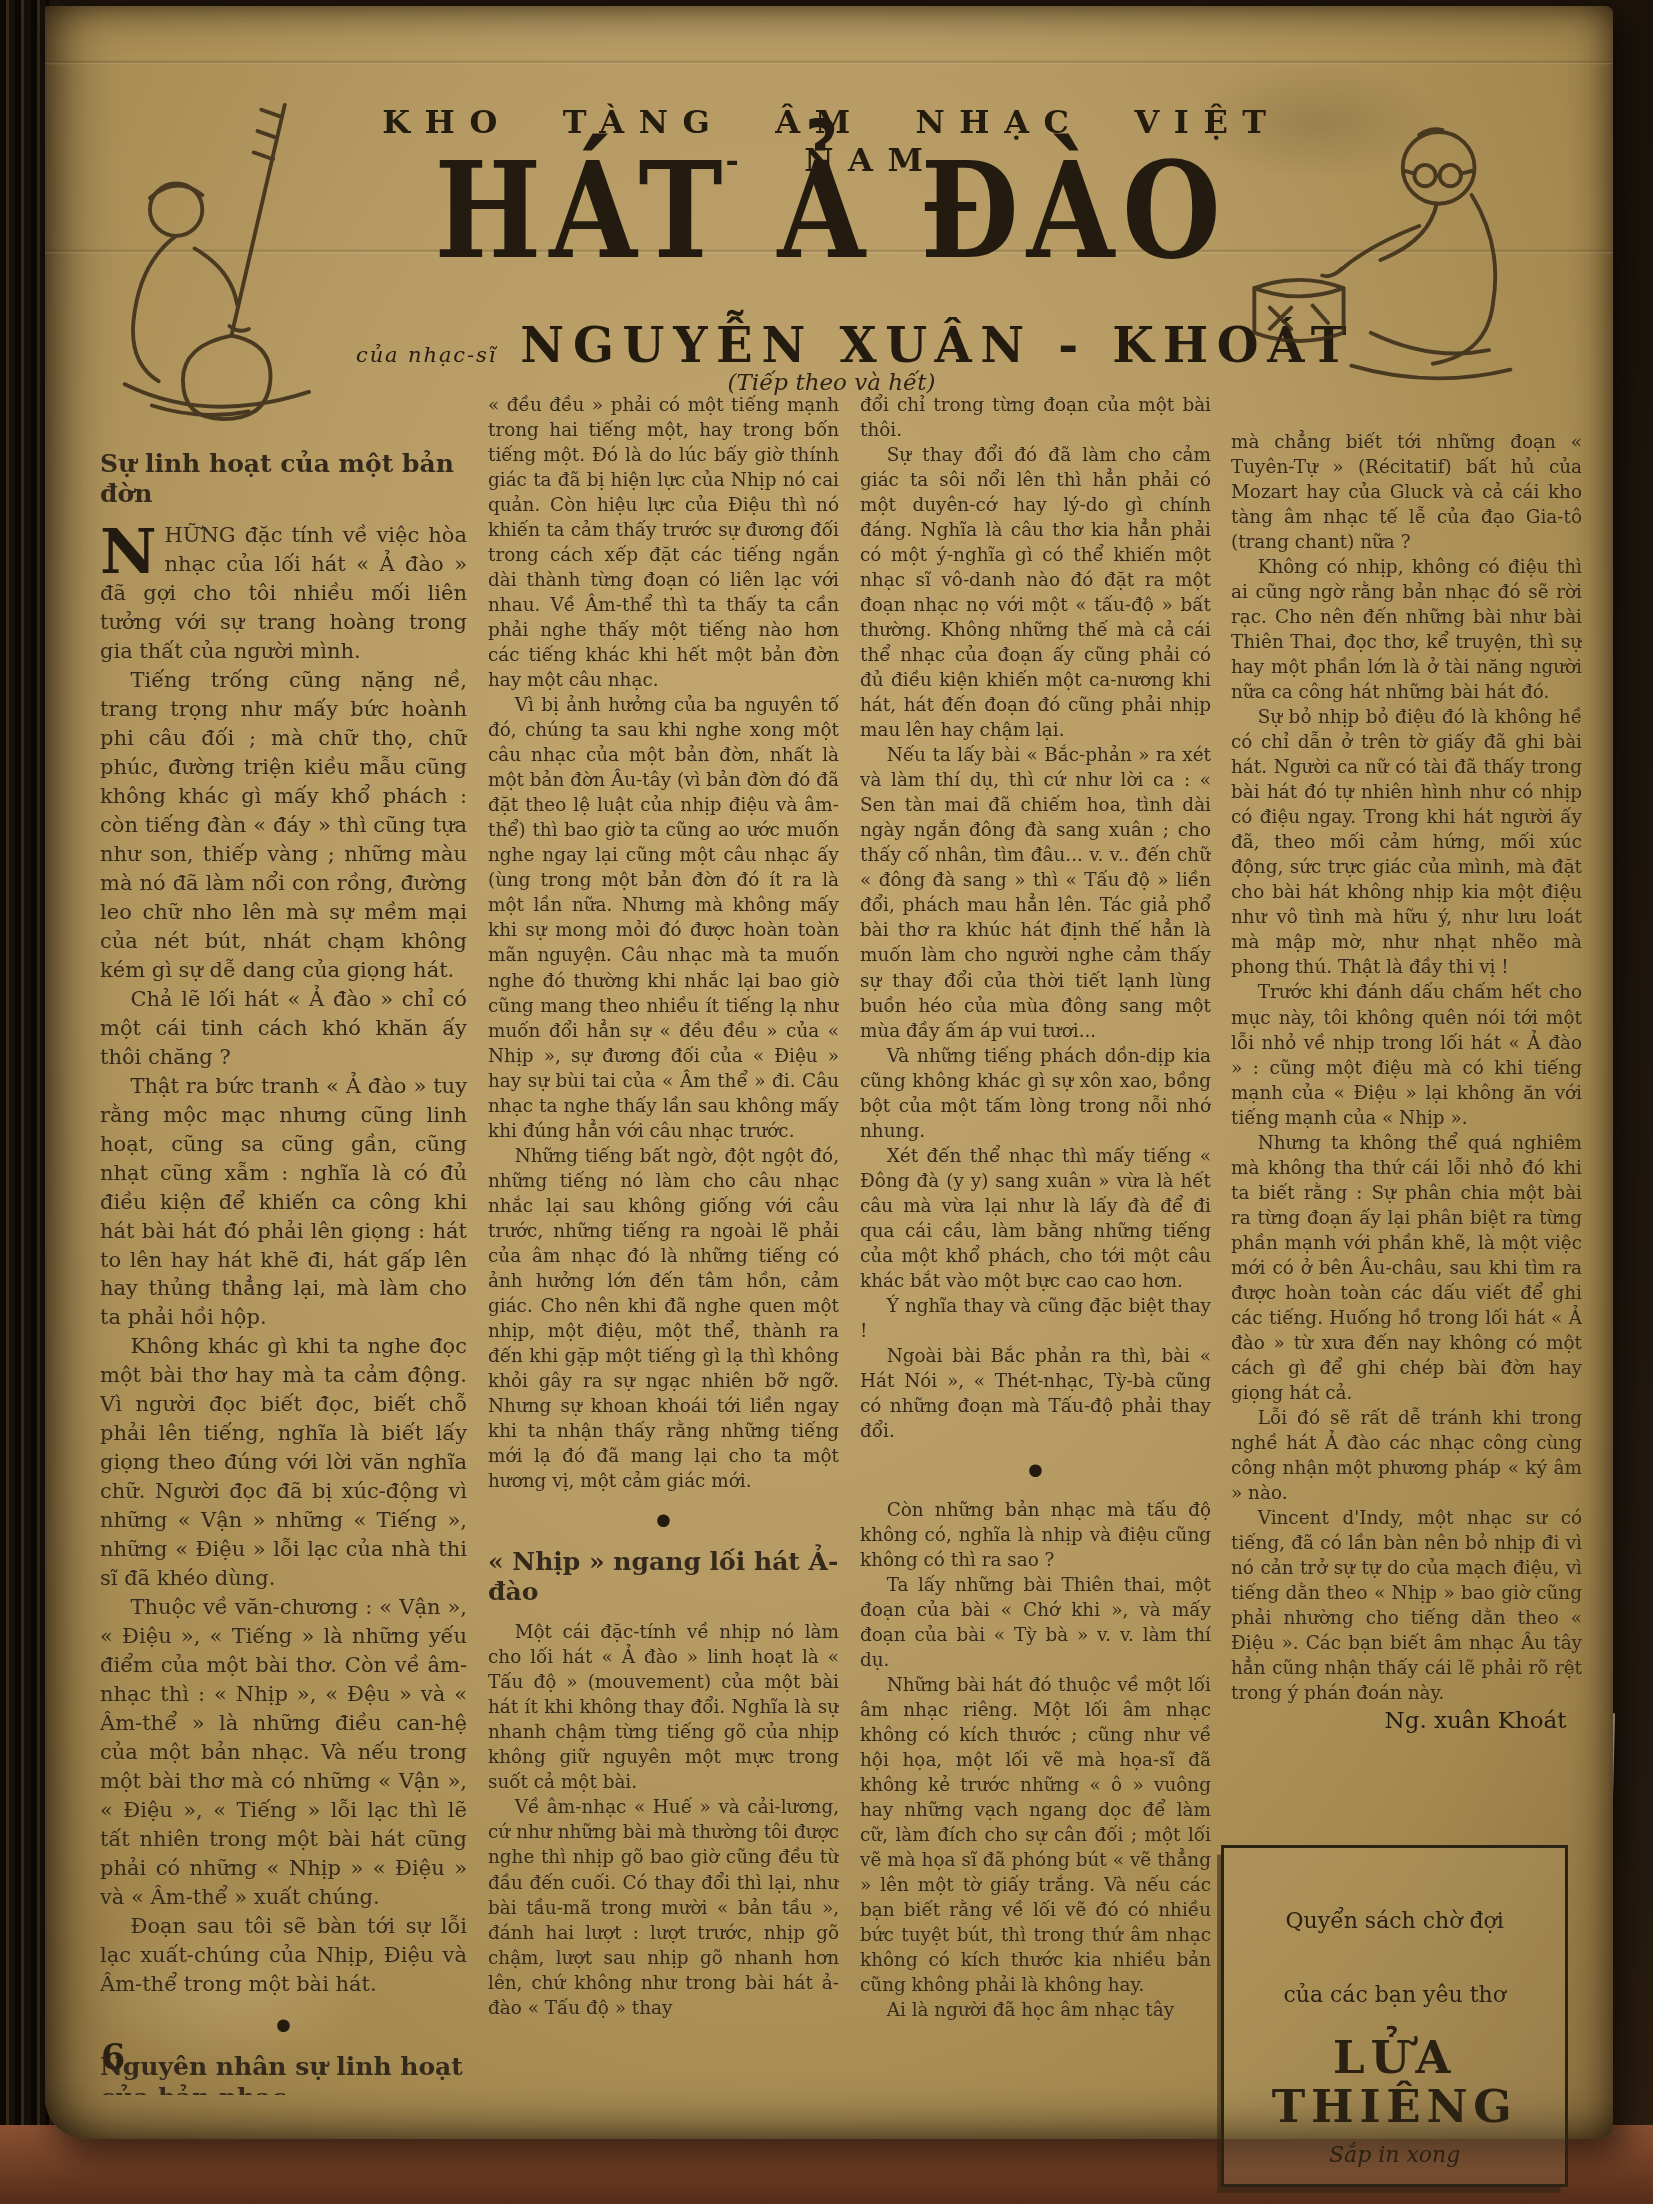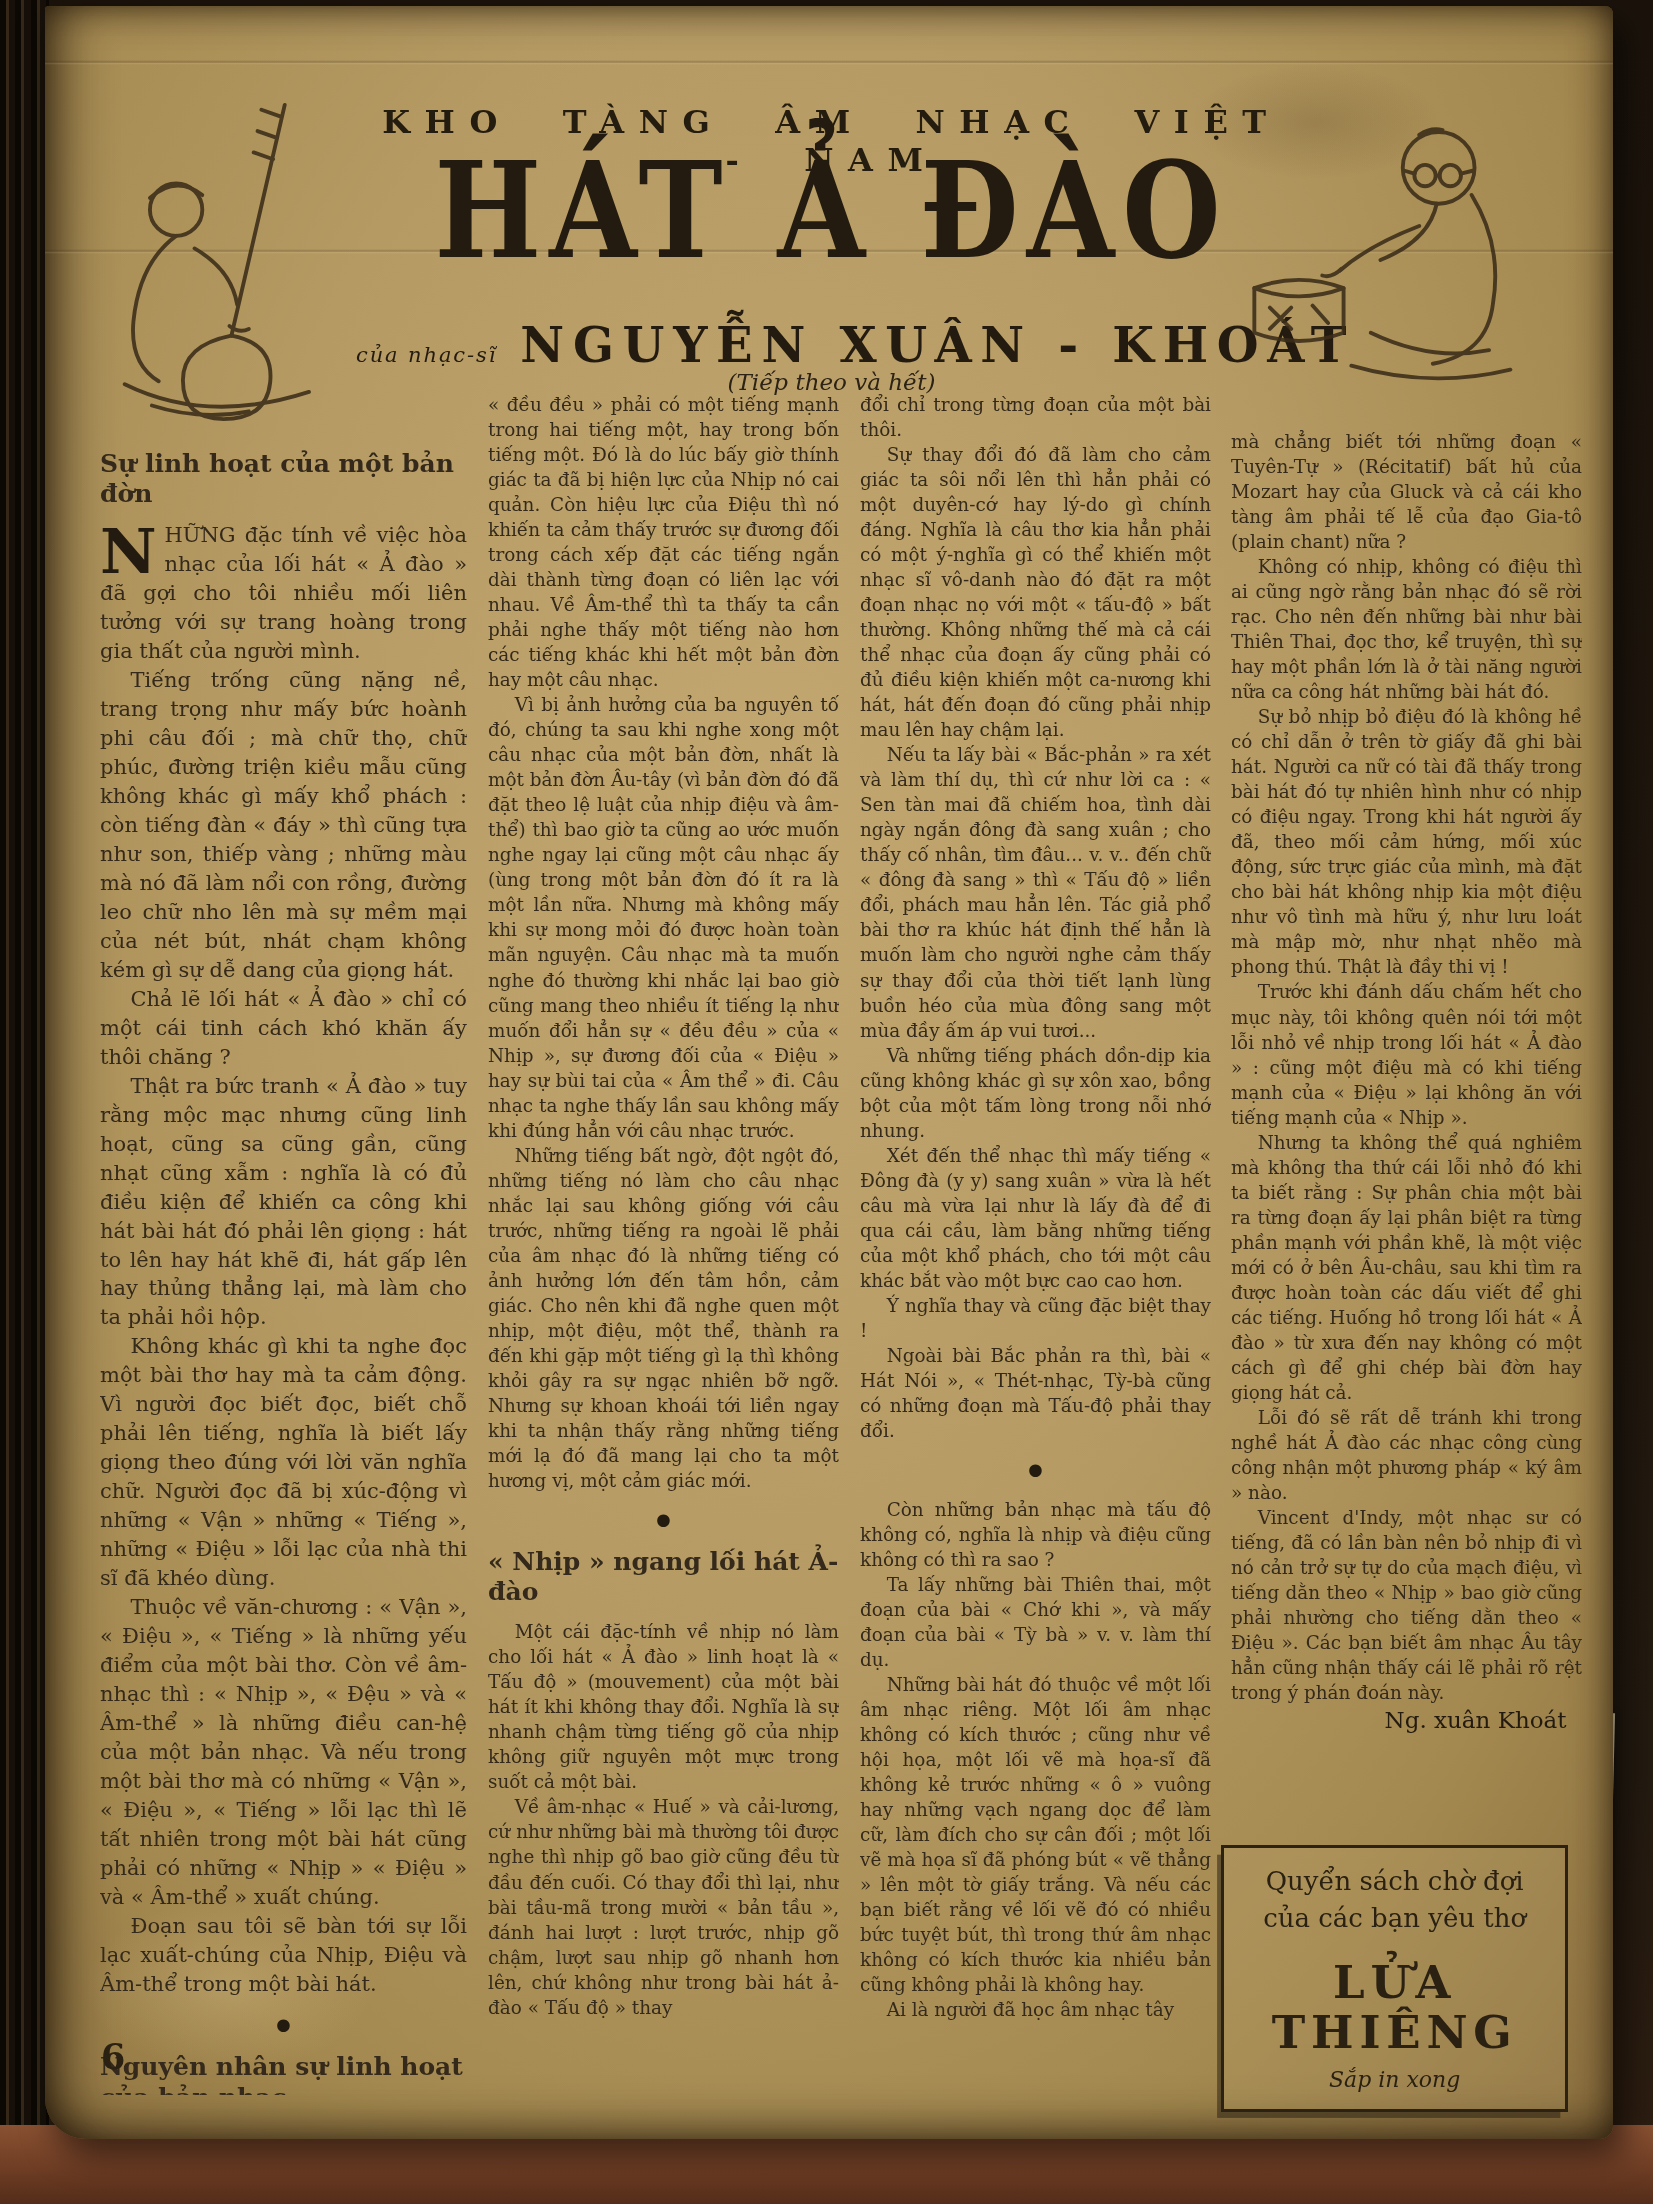--- a/index.html
+++ b/index.html
@@ -44,21 +44,21 @@
   .sig{text-align:right;font-weight:400;font-size:23px;text-indent:0;margin-top:15.5px;padding-right:15.5px;color:#241b10;}
 
   .col1{left:55px;top:439px;width:367px;height:1650px;font-size:21px;line-height:1.38;}
   .col2{left:443px;top:386px;width:351px;height:1714px;}
   .col3{left:815px;top:386px;width:351px;height:1714px;}
   .col4{left:1186px;top:423px;width:351px;height:1426px;}
 
   .adbox{position:absolute;left:1176px;top:1839px;width:322px;border:3.9px solid #2c2214;
          box-shadow:-5.8px 7.8px 0 -1.9px rgba(44,34,20,.55);
          padding:15.5px 9.7px 17.5px;text-align:center;color:#2b2113;background:rgba(200,175,120,.18);}
-  .adbox .l{font-size:26px;line-height:1.4;}
+  .adbox .l{font-size:22px;line-height:1.4;margin-top:43px;}
   .adbox .adtitle{font-weight:700;font-size:45px;line-height:1.1;letter-spacing:5.8px;margin-top:22px;}
   .adbox .adnote{font-style:italic;font-size:22px;margin-top:9.7px;}
 
   .pagenum{position:absolute;left:56px;top:2030px;font-weight:700;font-size:35px;color:#2b2113;}
 
   .illus{position:absolute;}
   .illus svg{width:100%;height:100%;}
   .sketch{stroke:#3b2d19;stroke-width:4;fill:none;stroke-linecap:round;stroke-linejoin:round;opacity:.88;}
 </style>
 </head>
@@ -153,21 +153,21 @@
       <p>Ý nghĩa thay và cũng đặc biệt thay !</p>
       <p>Ngoài bài Bắc phản ra thì, bài « Hát Nói », « Thét-nhạc, Tỳ-bà cũng có những đoạn mà Tấu-độ phải thay đổi.</p>
       <p class="sep">●</p>
       <p>Còn những bản nhạc mà tấu độ không có, nghĩa là nhịp và điệu cũng không có thì ra sao ?</p>
       <p>Ta lấy những bài Thiên thai, một đoạn của bài « Chớ khi », và mấy đoạn của bài « Tỳ bà » v. v. làm thí dụ.</p>
       <p>Những bài hát đó thuộc về một lối âm nhạc riêng. Một lối âm nhạc không có kích thước ; cũng như về hội họa, một lối vẽ mà họa-sĩ đã không kẻ trước những « ô » vuông hay những vạch ngang dọc để làm cữ, làm đích cho sự cân đối ; một lối vẽ mà họa sĩ đã phóng bút « vẽ thẳng » lên một tờ giấy trắng. Và nếu các bạn biết rằng về lối vẽ đó có nhiều bức tuyệt bút, thì trong thứ âm nhạc không có kích thước kia nhiều bản cũng không phải là không hay.</p>
       <p>Ai là người đã học âm nhạc tây</p>
     </div>
 
     <div class="col col4">
-      <p class="lead">mà chẳng biết tới những đoạn « Tuyên-Tự » (Récitatif) bất hủ của Mozart hay của Gluck và cả cái kho tàng âm phải tế lễ của đạo Gia-tô (plain chant) nữa ?</p>
+      <p class="lead">mà chẳng biết tới những đoạn « Tuyên-Tự » (Récitatif) bất hủ của Mozart hay của Gluck và cả cái kho tàng âm nhạc tế lễ của đạo Gia-tô (trang chant) nữa ?</p>
       <p>Không có nhịp, không có điệu thì ai cũng ngờ rằng bản nhạc đó sẽ rời rạc. Cho nên đến những bài như bài Thiên Thai, đọc thơ, kể truyện, thì sự hay một phần lớn là ở tài năng người nữa ca công hát những bài hát đó.</p>
       <p>Sự bỏ nhịp bỏ điệu đó là không hề có chỉ dẫn ở trên tờ giấy đã ghi bài hát. Người ca nữ có tài đã thấy trong bài hát đó tự nhiên hình như có nhịp có điệu ngay. Trong khi hát người ấy đã, theo mối cảm hứng, mối xúc động, sức trực giác của mình, mà đặt cho bài hát không nhịp kia một điệu như vô tình mà hữu ý, như lưu loát mà mập mờ, như nhạt nhẽo mà phong thú. Thật là đầy thi vị !</p>
       <p>Trước khi đánh dấu chấm hết cho mục này, tôi không quên nói tới một lỗi nhỏ về nhịp trong lối hát « Ả đào » : cũng một điệu mà có khi tiếng mạnh của « Điệu » lại không ăn với tiếng mạnh của « Nhịp ».</p>
       <p>Nhưng ta không thể quá nghiêm mà không tha thứ cái lỗi nhỏ đó khi ta biết rằng : Sự phân chia một bài ra từng đoạn ấy lại phân biệt ra từng phần mạnh với phần khẽ, là một việc mới có ở bên Âu-châu, sau khi tìm ra được hoàn toàn các dấu viết để ghi các tiếng. Huống hồ trong lối hát « Ả đào » từ xưa đến nay không có một cách gì để ghi chép bài đờn hay giọng hát cả.</p>
       <p>Lỗi đó sẽ rất dễ tránh khi trong nghề hát Ả đào các nhạc công cùng công nhận một phương pháp « ký âm » nào.</p>
       <p>Vincent d'Indy, một nhạc sư có tiếng, đã có lần bàn nên bỏ nhịp đi vì nó cản trở sự tự do của mạch điệu, vì tiếng dằn theo « Nhịp » bao giờ cũng phải nhường cho tiếng dằn theo « Điệu ». Các bạn biết âm nhạc Âu tây hẳn cũng nhận thấy cái lẽ phải rõ rệt trong ý phán đoán này.</p>
       <p class="sig">Ng. xuân Khoát</p>
     </div>
 
     <div class="adbox">

